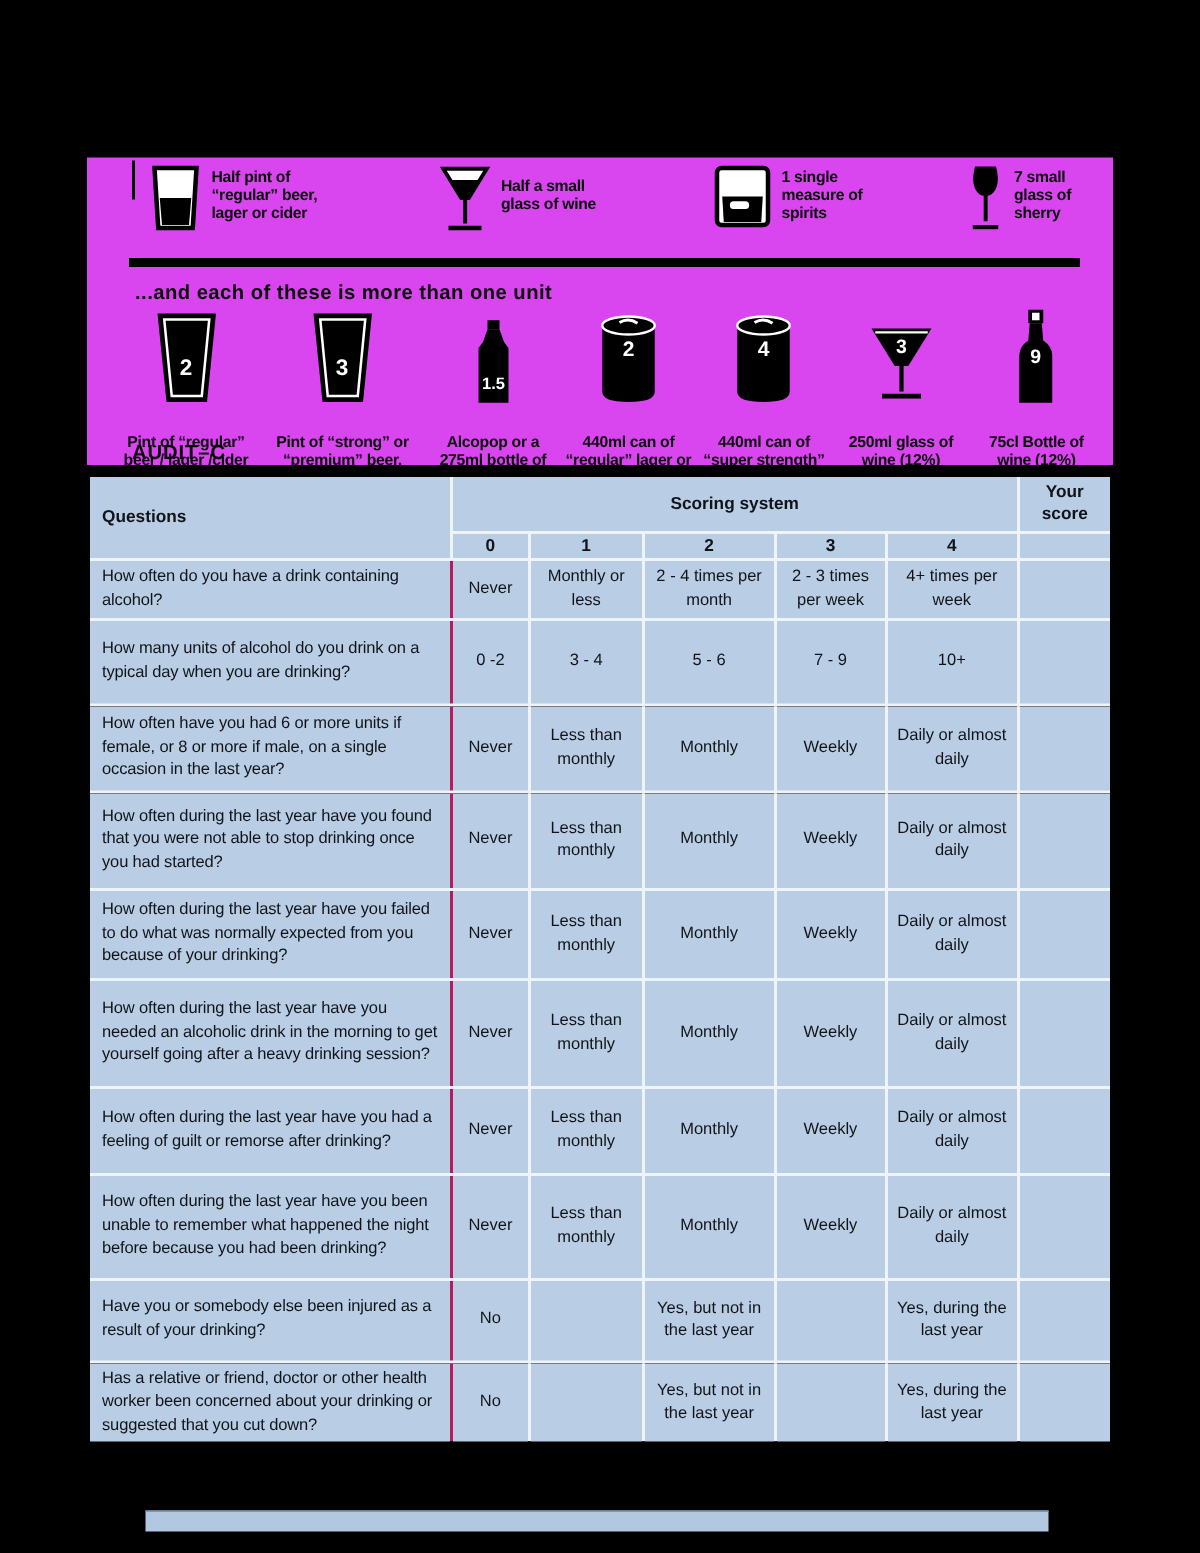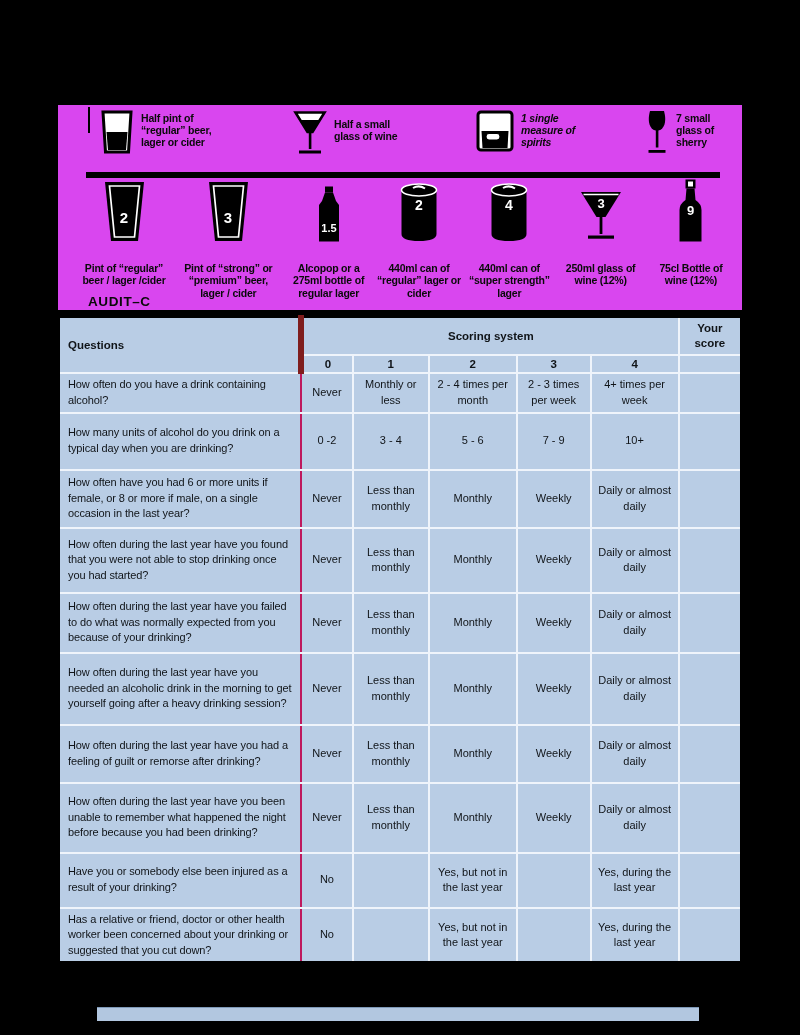--- a/index.html
+++ b/index.html
@@ -16,21 +16,21 @@
   .one-unit-row{
     display:flex;justify-content:space-between;align-items:flex-start;
     padding:5px 16px 0 42px;height:56px;
   }
   .unit-item{display:flex;align-items:flex-start;gap:7px;}
   .ulabel{
     font-weight:bold;font-size:10.5px;line-height:1.15;letter-spacing:-0.2px;
     padding-top:2px;
   }
   .u0 .ulabel{width:86px;} .u1 .ulabel{width:76px;padding-top:8px;}
-  .u2 .ulabel{width:58px;font-style:italic;} .u3 .ulabel{width:50px;} .u4 .ulabel{width:68px;}
+  .u2 .ulabel{width:58px;} .u3 .ulabel{width:50px;} .u4 .ulabel{width:68px;}
   .separator{height:6px;background:#000;margin:6px 22px 0 28px;}
   .more-heading{
     font-weight:bold;font-size:13.5px;letter-spacing:0.3px;
     margin:9px 0 3px 32px;
   }
   .more-row{
     display:flex;justify-content:space-between;align-items:flex-start;
     padding:0 10px 0 20px;
   }
   .more-item{display:flex;flex-direction:column;align-items:center;}
@@ -51,21 +51,21 @@
   table{
     border-collapse:collapse;width:100%;table-layout:fixed;
     border:3px solid #000;
   }
   th,td{
     background:#b9cde5;border:2px solid #eff4fb;
     font-size:11px;color:#101418;vertical-align:middle;
     padding:2px 3px;overflow:hidden;
   }
   th{font-weight:bold;font-size:11.5px;}
-  .h-questions{text-align:left;padding-left:8px;border-right:6px solid #7f1d1d;}
+  .h-questions{text-align:left;padding-left:8px;border-right:1px solid #7f1d1d;}
   .h-score{text-align:center;line-height:1.25;margin-left:48px;}
   .h-num{text-align:center;height:16px;padding:0;}
   .qcell{
     text-align:left;padding:3px 6px 3px 8px;line-height:1.42;
     border-right:2px solid #be185d;letter-spacing:-0.1px;
   }
   .ocell{text-align:center;line-height:1.4;}
   .scell{background:#b9cde5;}
   
   .bottom-bar{
@@ -106,20 +106,21 @@
       <div class="unit-item u3">
         <span class="uicon"><svg width="24" height="46" viewBox="0 0 24 46">
             <path d="M5 1 C2.5 10 4 16.5 8 19.5 C10 21 14 21 16 19.5 C20 16.5 21.5 10 19 1 Z" fill="#000"></path>
             <rect x="10.8" y="19.5" width="2.6" height="18" fill="#000"></rect>
             <rect x="3.5" y="40" width="17" height="2.8" fill="#000"></rect>
           </svg></span>
         <span class="ulabel">7 small glass of sherry</span>
       </div>
     </div>
   <div class="separator"></div>
+  <div class="more-heading">...and each of these is more than one unit</div>
   <div class="more-row">
       <div class="more-item m0">
         <span class="micon">
           <svg width="47" height="61" viewBox="0 0 47 61">
             <path d="M4 1 L43 1 L37 60 L10 60 Z" fill="#000"></path>
             <path d="M8.5 5 L38.5 5 L33.5 56 L13.5 56 Z" fill="none" stroke="#fff" stroke-width="1.7"></path>
             <text x="23" y="42" text-anchor="middle" fill="#fff" font-size="15" font-weight="bold" font-family="Liberation Sans, sans-serif">2</text>
           </svg>
         </span>
         <span class="mlabel">Pint of “regular” beer / lager /cider</span>

